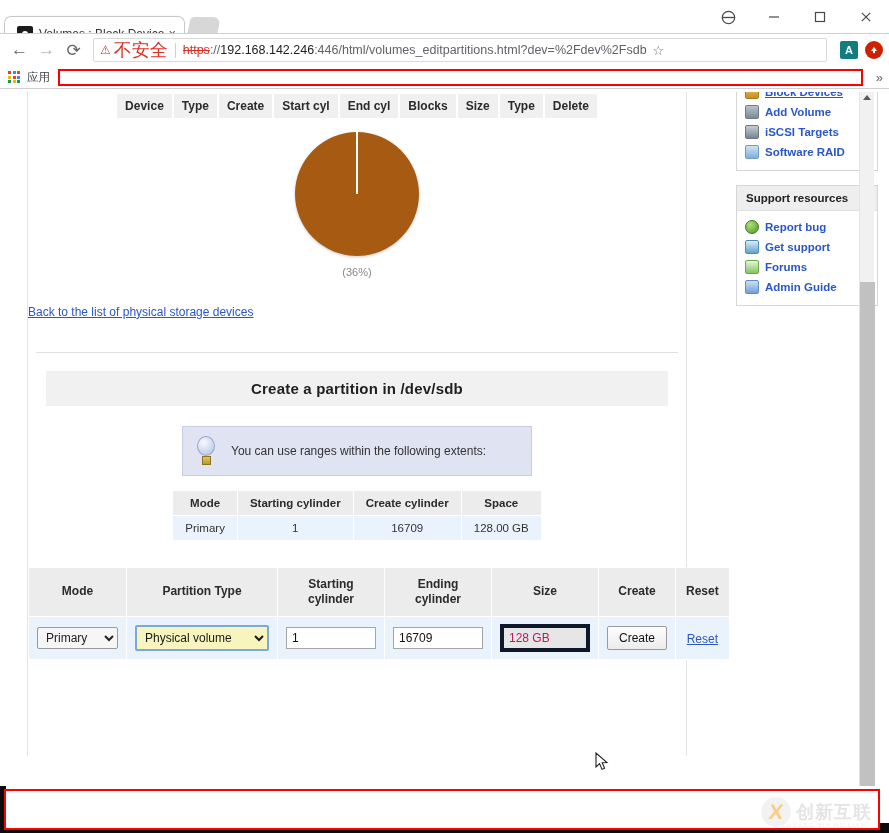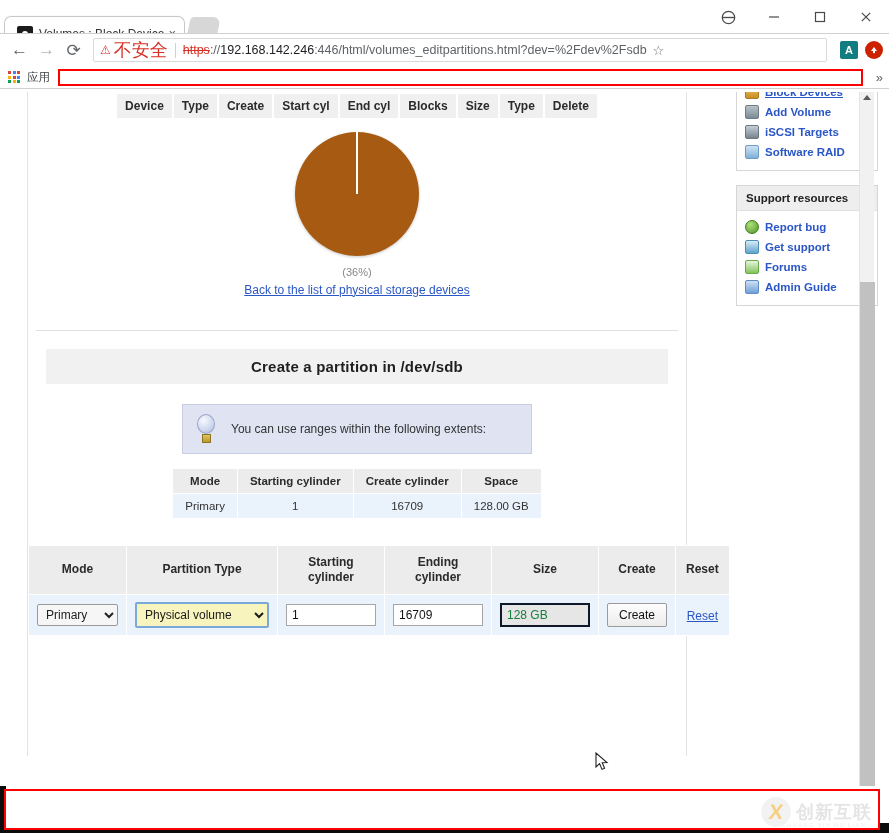--- a/index.html
+++ b/index.html
@@ -151,21 +151,21 @@
     width: 124px; height: 124px; border-radius: 50%;
     margin: 0 auto; position: relative;
     box-shadow: 0 1px 3px rgba(0,0,0,0.22);
   }
   .pie .slit {
     position:absolute; left: 50%; top: 0; width: 2px; height: 50%;
     background: #ffffff; transform: translateX(-1px);
   }
   .pie-label { font-size: 11px; color:#888888; line-height: 1.25; margin-top: 10px; }
 
-  .backlink-wrap { text-align:center; }
+  .backlink-wrap { margin-top: 22px; }
   a.weblink { color:#2a56c6; font-size: 12px; text-decoration: underline; }
 
   .hr-sep { border-top:1px solid #e0e0e0; margin: 32px 8px 0 8px; }
 
   .section-title {
     margin: 18px 18px 0 18px;
     background:#f1f1f1; text-align:center;
     font-size: 15px; font-weight: bold; color:#1f1f1f;
     padding: 9px 0; letter-spacing: .2px;
   }
@@ -215,21 +215,21 @@
     border-radius:2px;
   }
   select.wbsel.highlight {
     background:#f7f4bd; border:2px solid #7aa8d8; padding: 3px 4px; width: 134px;
     text-align:left; color:#1a1a1a;
   }
   input.wbtext {
     font-family:"Liberation Sans", sans-serif; font-size:12px;
     border:1px solid #a6a6a6; padding: 3px 5px; width: 90px; background:#fff; color:#111;
   }
-  input.wbtext.disabled { background:#e6e6e6; color:#15803d; border:2px solid #0f172a; }
+  input.wbtext.disabled { background:#e6e6e6; color:#be185d; border:4px solid #0f172a; }
   button.wbbtn {
     font-family:"Liberation Sans", sans-serif; font-size:12px;
     border:1px solid #9b9b9b; background: linear-gradient(#fdfdfd,#ececec);
     padding: 4px 11px; border-radius:2px; color:#111; cursor:pointer;
   }
   .cursor-arrow {
     position:absolute; left: 595px; top: 660px; width: 12px; height: 18px; z-index: 40;
     pointer-events:none;
   }
 

